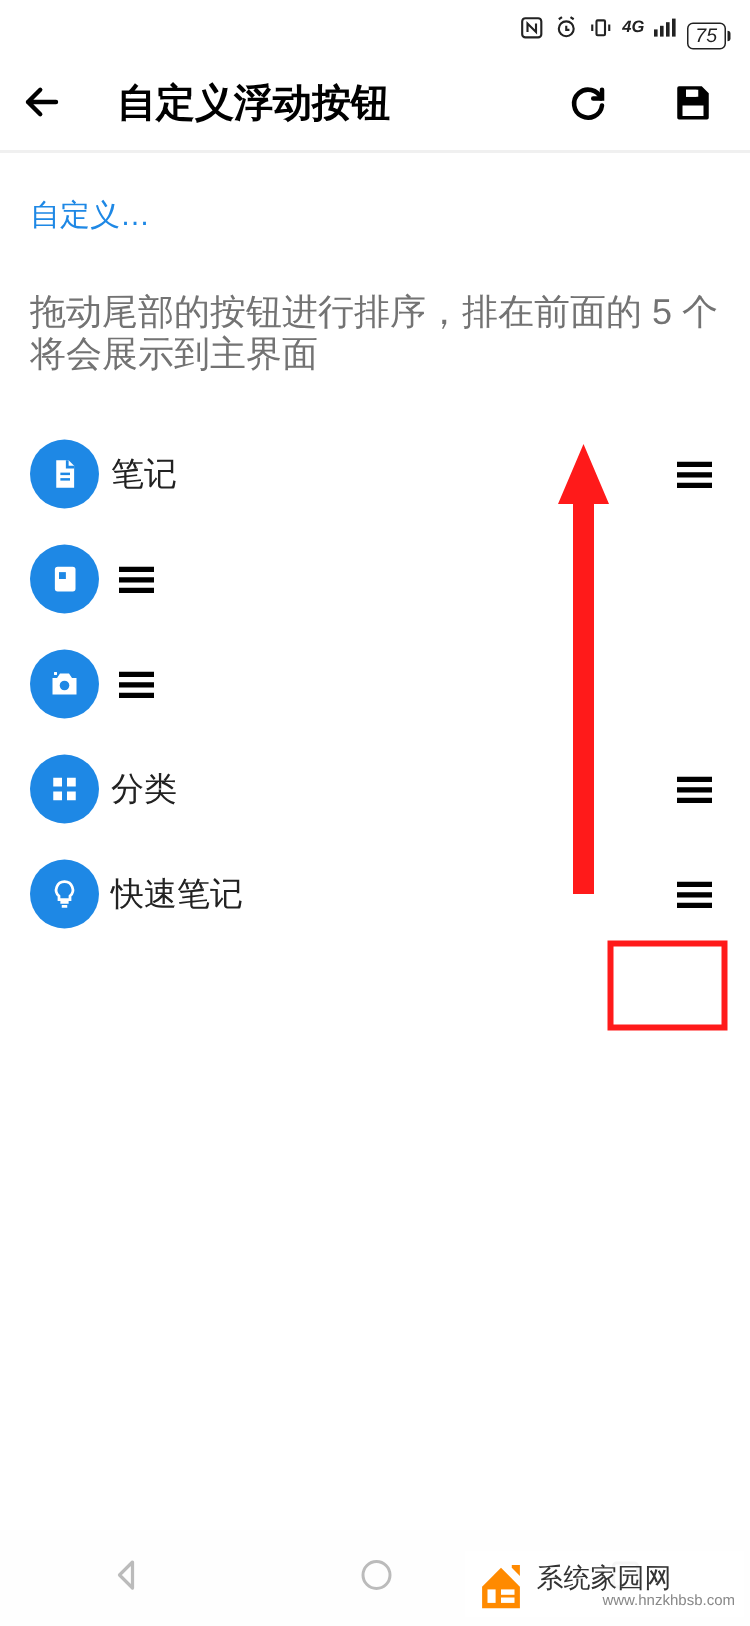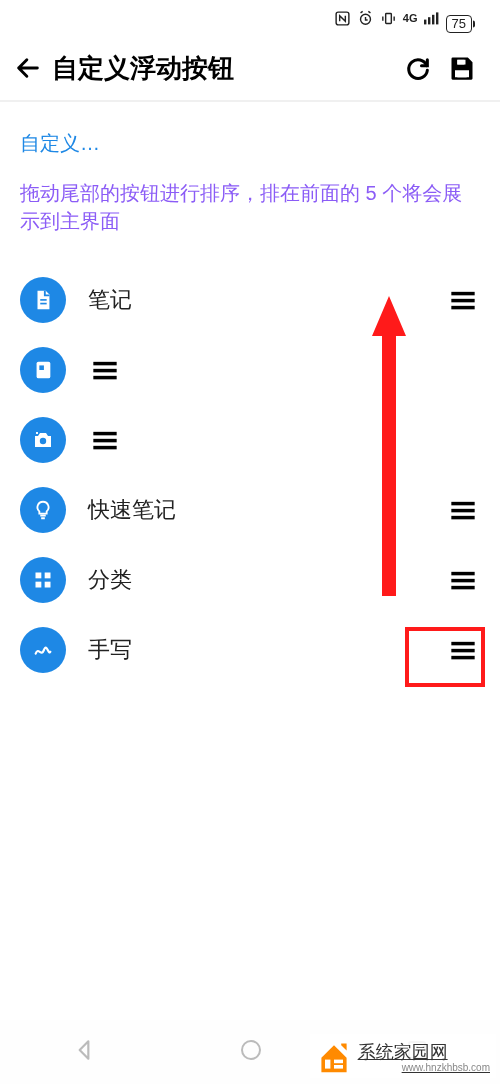--- a/index.html
+++ b/index.html
@@ -10,24 +10,25 @@
       background: #fff;
       position: relative;
       overflow: hidden;
     }
     
     .status-bar {
       height: 36px;
       display: flex;
       justify-content: flex-end;
       align-items: center;
-      padding: 0 28px;
+      padding: 0 16px;
       gap: 6px;
       font-size: 14px;
       color: #222;
+      font-style: italic;
     }
     .status-bar .ico { display:inline-flex; align-items:center; }
     .battery-box {
       border: 1.8px solid #222;
       border-radius: 4px;
       padding: 0 5px;
       font-size: 13px;
       line-height: 16px;
       position: relative;
       margin-top: 12px;
@@ -40,21 +41,21 @@
       background: #222;
       transform: translateY(-50%);
       border-radius: 0 2px 2px 0;
     }
     
     .app-bar {
       height: 64px;
       display: flex;
       align-items: center;
       padding: 0 18px 0 8px;
-      gap: 4px;
+      gap: 30px;
       justify-content: flex-end;
     }
     .app-bar .title {
       font-size: 26px;
       font-weight: 700;
       flex: 0 0 auto;
     }
     .app-bar .spacer { flex: 1 1 auto; }
     .icon-btn {
       width: 40px; height: 40px;
@@ -64,35 +65,35 @@
       height: 2px;
       background: #f0f0f0;
     }
     
     .content {
       padding: 28px 20px 0 20px;
     }
     .link-text {
       color: #1e88e5;
       font-size: 20px;
-      margin-bottom: 22px;
+      margin-bottom: 38px;
     }
     .desc {
-      color: #8b5cf6;
-      font-size: 20px;
+      color: #737373;
+      font-size: 24px;
       line-height: 28px;
       margin-bottom: 30px;
       margin-top: 14px;
     }
     .list { display: flex; flex-direction: column; }
     .row {
       display: flex;
       align-items: center;
       height: 70px;
-      gap: 22px;
+      gap: 8px;
     }
     .round {
       width: 46px; height: 46px;
       border-radius: 50%;
       background: #1e88e5;
       display: flex; align-items: center; justify-content: center;
       flex: 0 0 auto;
     }
     .row .label {
       font-size: 22px;
@@ -137,21 +138,20 @@
       position: absolute;
       right: 4px;
       bottom: 6px;
       display: flex;
       align-items: center;
       gap: 6px;
       font-size: 18px;
       color: #333;
       background: rgba(255,255,255,0.85);
       padding: 4px 6px;
-      text-decoration: underline;
     }
     .watermark .wm-sub {
       font-size: 10px;
       color: #888;
       display:block;
       margin-top:-2px;
       margin-left:44px;
     }
     .house {
       width: 36px; height: 36px;
@@ -268,69 +268,54 @@
         <svg width="28" height="22" viewBox="0 0 24 18">
             <rect x="2" y="2" width="20" height="3" fill="#000"></rect>
             <rect x="2" y="8" width="20" height="3" fill="#000"></rect>
             <rect x="2" y="14" width="20" height="3" fill="#000"></rect>
           </svg>
       </div>
     </div>
 
     <div class="row">
       <div class="round">
-        <svg width="22" height="22" viewBox="0 0 24 24" fill="none" stroke="#fff" stroke-width="2">
-            <path d="M9 18h6M10 21h4"></path>
-            <path d="M12 3a6 6 0 0 0-4 10.5V16h8v-2.5A6 6 0 0 0 12 3z"></path>
-          </svg>
-      </div>
-      <div class="label">快速笔记</div>
-      <div class="drag">
-        <svg width="28" height="22" viewBox="0 0 24 18">
-            <rect x="2" y="2" width="20" height="3" fill="#000"></rect>
-            <rect x="2" y="8" width="20" height="3" fill="#000"></rect>
-            <rect x="2" y="14" width="20" height="3" fill="#000"></rect>
-          </svg>
-      </div>
-    </div>
-
-    <div class="row">
-      <div class="round">
         <svg width="20" height="20" viewBox="0 0 24 24" fill="#fff">
             <rect x="3" y="3" width="7" height="7"></rect>
             <rect x="14" y="3" width="7" height="7"></rect>
             <rect x="3" y="14" width="7" height="7"></rect>
             <rect x="14" y="14" width="7" height="7"></rect>
           </svg>
       </div>
       <div class="label">分类</div>
       <div class="drag">
         <svg width="28" height="22" viewBox="0 0 24 18">
             <rect x="2" y="2" width="20" height="3" fill="#000"></rect>
             <rect x="2" y="8" width="20" height="3" fill="#000"></rect>
             <rect x="2" y="14" width="20" height="3" fill="#000"></rect>
           </svg>
       </div>
     </div>
 
     <div class="row">
       <div class="round">
-        <svg width="22" height="22" viewBox="0 0 24 24" fill="none" stroke="#fff" stroke-width="2.4" stroke-linecap="round">
-            <path d="M4 16c3-8 6 4 9-4s5 6 7 2"></path>
-          </svg>
-      </div>
-      <div class="label">手写</div>
-      <div class="drag">
-        <svg width="28" height="22" viewBox="0 0 24 18">
-            <rect x="2" y="2" width="20" height="3" fill="#000"></rect>
-            <rect x="2" y="8" width="20" height="3" fill="#000"></rect>
-            <rect x="2" y="14" width="20" height="3" fill="#000"></rect>
-          </svg>
-      </div>
-    </div>
+        <svg width="22" height="22" viewBox="0 0 24 24" fill="none" stroke="#fff" stroke-width="2">
+            <path d="M9 18h6M10 21h4"></path>
+            <path d="M12 3a6 6 0 0 0-4 10.5V16h8v-2.5A6 6 0 0 0 12 3z"></path>
+          </svg>
+      </div>
+      <div class="label">快速笔记</div>
+      <div class="drag">
+        <svg width="28" height="22" viewBox="0 0 24 18">
+            <rect x="2" y="2" width="20" height="3" fill="#000"></rect>
+            <rect x="2" y="8" width="20" height="3" fill="#000"></rect>
+            <rect x="2" y="14" width="20" height="3" fill="#000"></rect>
+          </svg>
+      </div>
+    </div>
+
 
   </div>
 </div>
 
 <svg class="arrow-annot" viewBox="0 0 34 300">
   <polygon points="17,0 34,40 24,40 24,300 10,300 10,40 0,40" fill="#ff1a1a"></polygon>
 </svg>
 <div class="highlight-box"></div>
 
 <div class="nav-bar">

